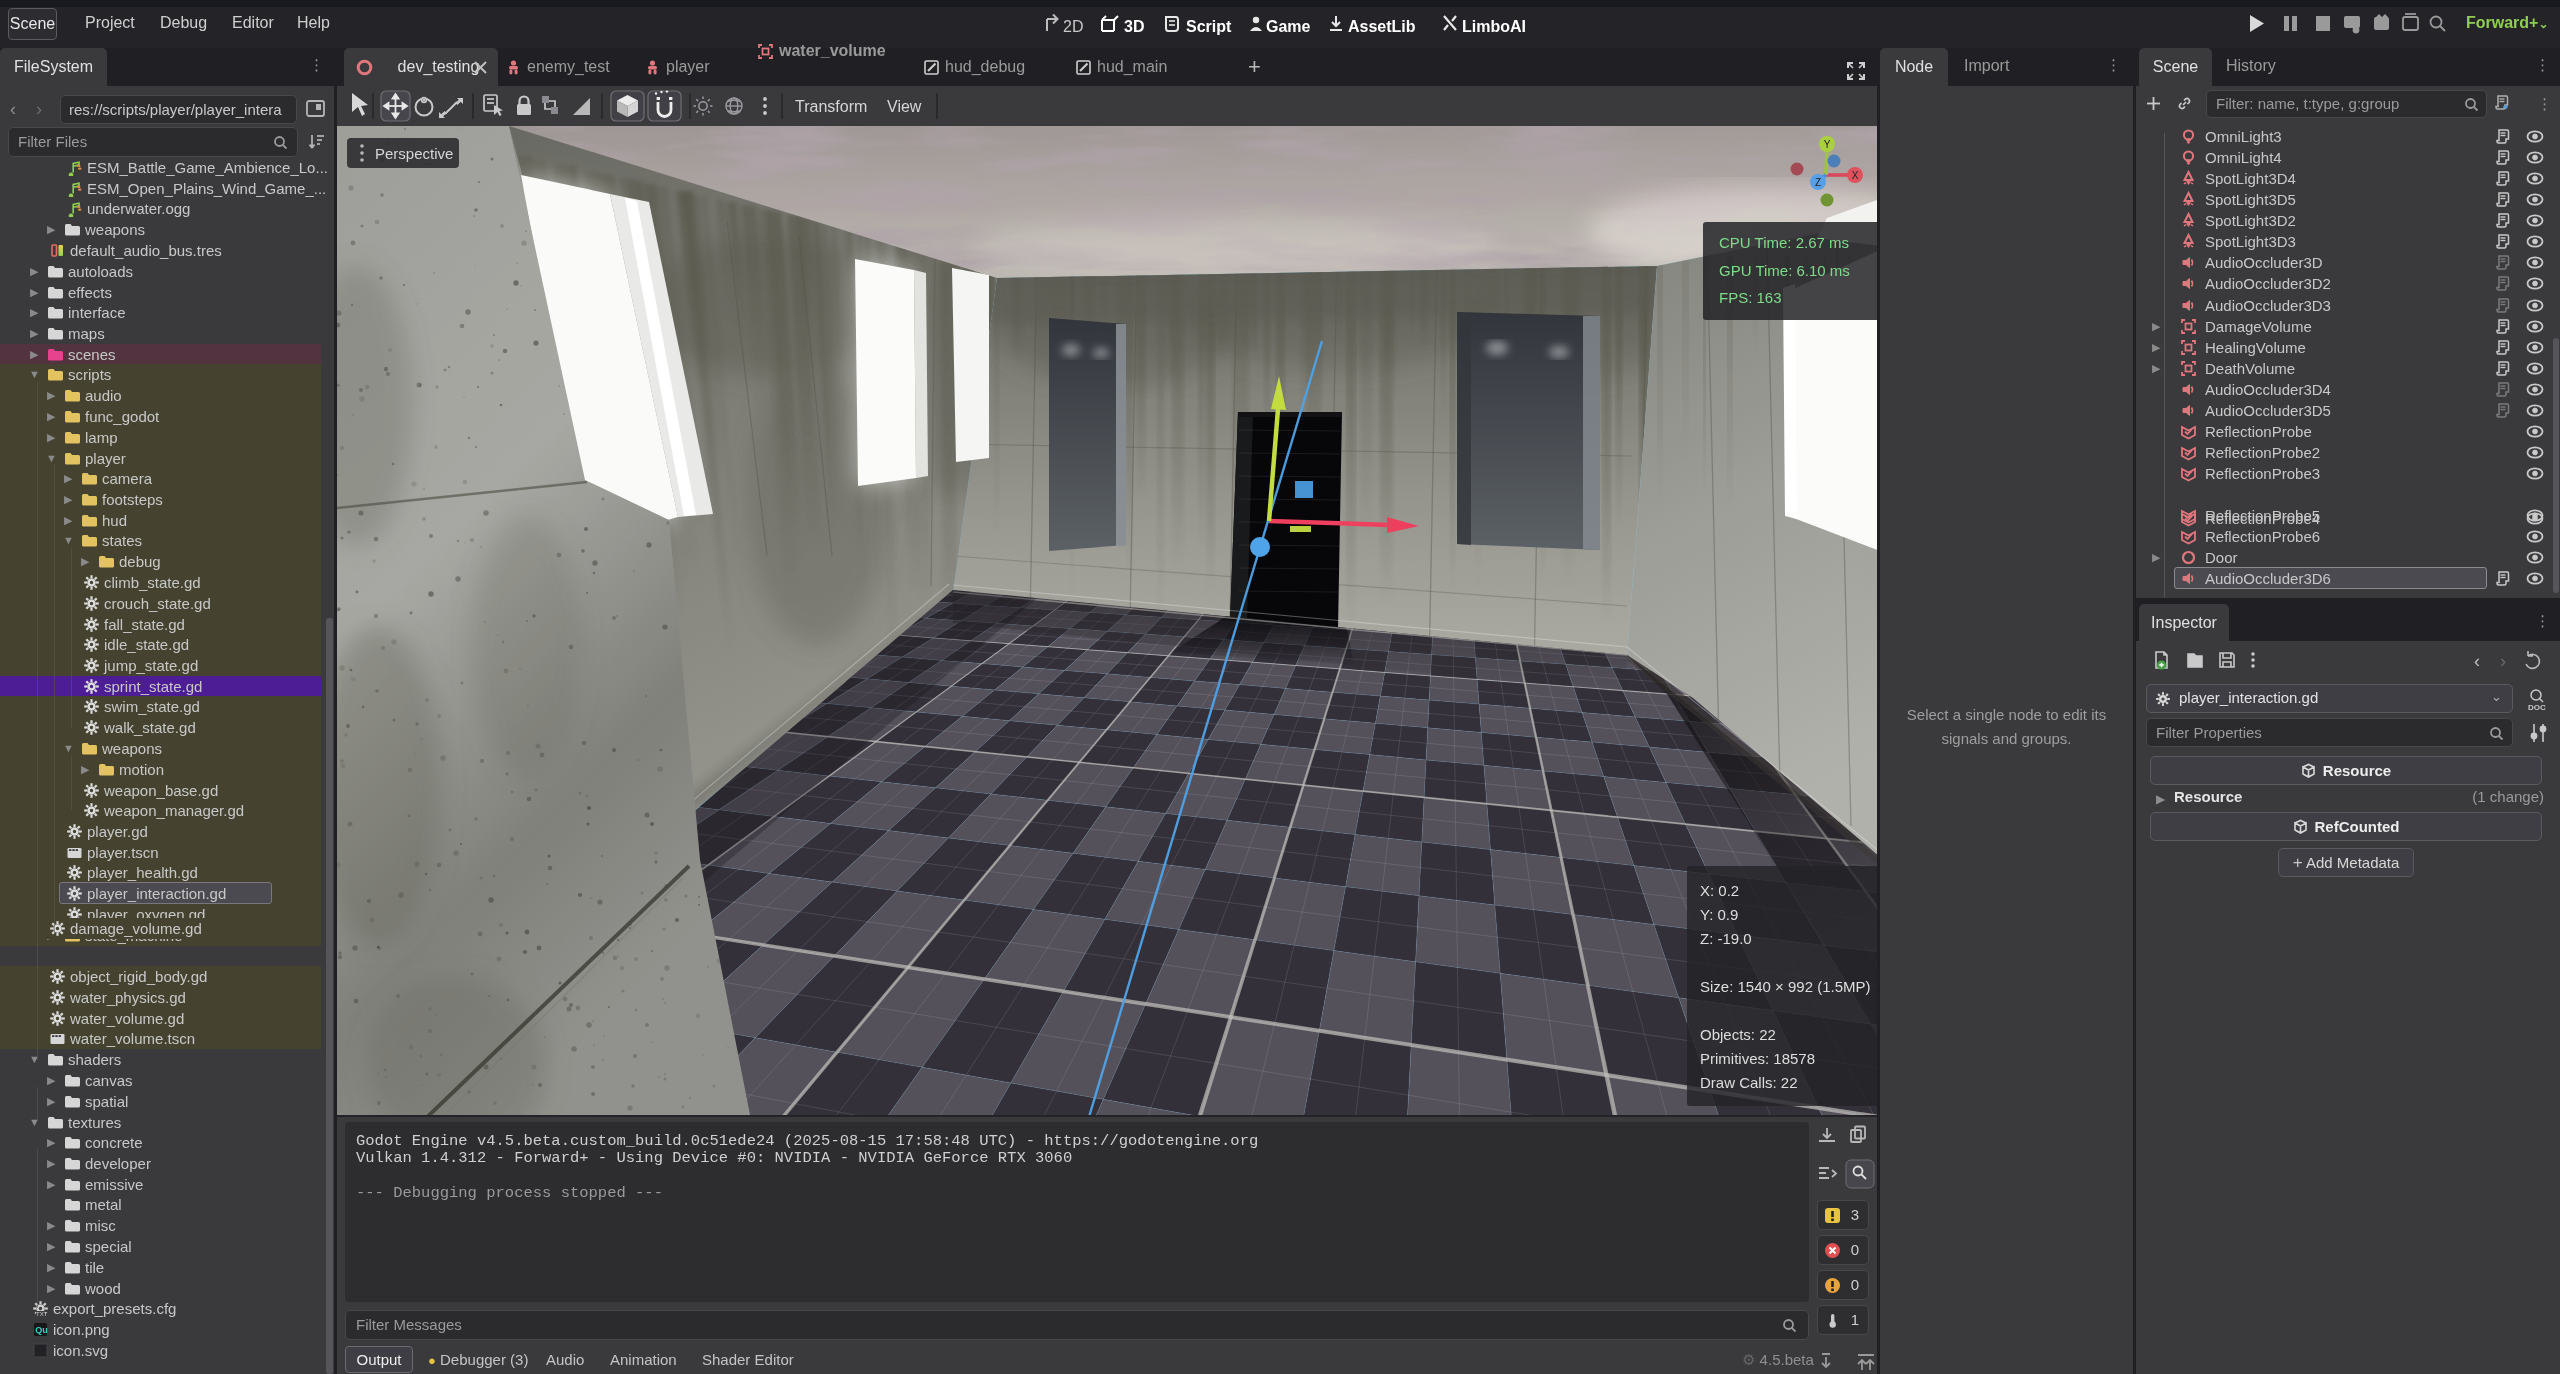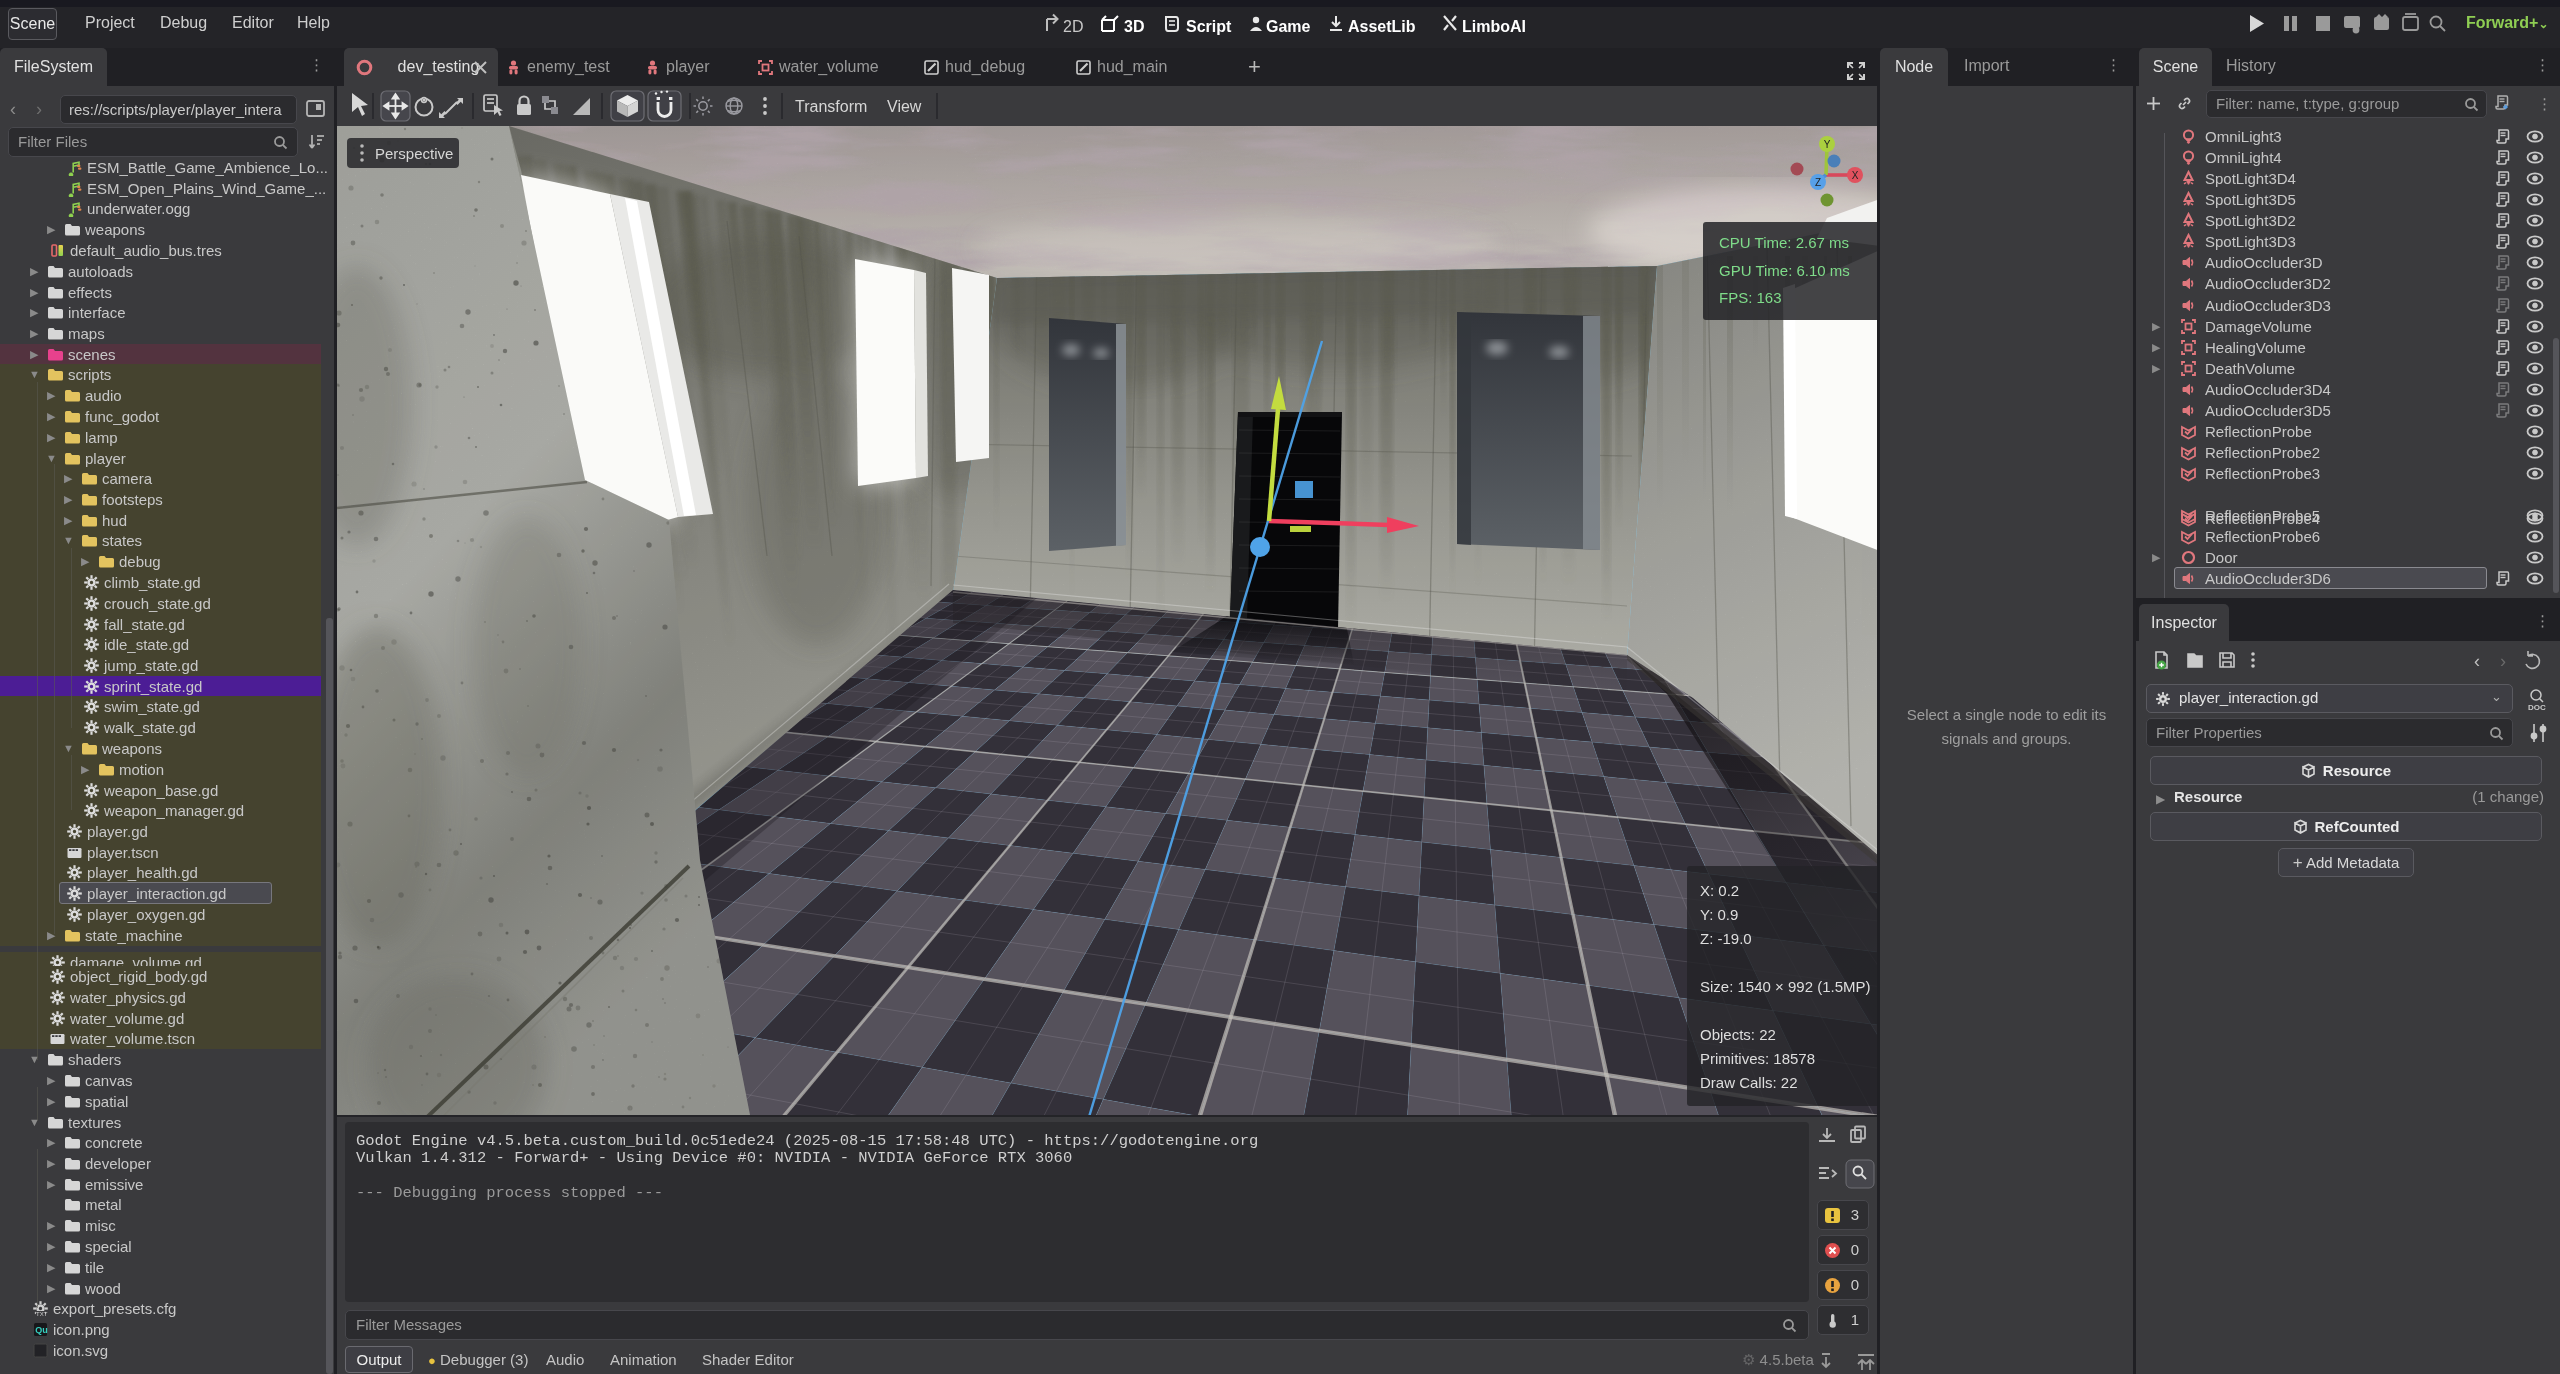--- a/index.html
+++ b/index.html
@@ -463,21 +463,21 @@
         </svg>
         <span class="rowtext" style="left:87px;">player_oxygen.gd</span>
       </div>
       <div class="treerow" style="left:0;top:925px;width:334px;background:#45432f;width:321px;">
         <span class="arr" style="left:47px">▶</span>
         <svg class="ic" style="left:64px" width="17" height="17" fill="#e3c35f">
           <use href="#i-folder"></use>
         </svg>
         <span class="rowtext" style="left:85px;">state_machine</span>
       </div>
-      <div class="treerow" style="left:0;top:952px;width:334px;background:#45432f;width:321px;">
+      <div class="treerow" style="left:0;top:918px;width:334px;background:#45432f;width:321px;">
         <svg class="ic" style="left:49px" width="17" height="17" fill="#dcdcdc" stroke="#dcdcdc">
           <use href="#i-gear"></use>
         </svg>
         <span class="rowtext" style="left:70px;">damage_volume.gd</span>
       </div>
       <div class="treerow" style="left:0;top:966px;width:334px;background:#45432f;width:321px;">
         <svg class="ic" style="left:49px" width="17" height="17" fill="#dcdcdc" stroke="#dcdcdc">
           <use href="#i-gear"></use>
         </svg>
         <span class="rowtext" style="left:70px;">object_rigid_body.gd</span>
@@ -627,21 +627,21 @@
         <rect x="4" y="7" width="9" height="3.4" rx="1.6"></rect>
         <rect x="4.4" y="10.5" width="3" height="5" rx="1.4"></rect>
         <rect x="9.6" y="10.5" width="3" height="5" rx="1.4"></rect>
       </svg><span style="margin-left:30px">enemy_test</span></div>
 <div class="tab inactive" style="left:636px;top:48px;width:107px;text-align:left;"><svg width="17" height="17" style="position:absolute;left:8px;top:11px" fill="#e0777d">
         <circle cx="8.5" cy="4" r="2.6"></circle>
         <rect x="4" y="7" width="9" height="3.4" rx="1.6"></rect>
         <rect x="4.4" y="10.5" width="3" height="5" rx="1.4"></rect>
         <rect x="9.6" y="10.5" width="3" height="5" rx="1.4"></rect>
       </svg><span style="margin-left:30px">player</span></div>
-<div class="tab inactive" style="left:749px;top:48px;width:160px;text-align:left;"><svg width="17" height="17" style="position:absolute;left:8px;top:11px" fill="none" stroke="#e0777d" stroke-width="1.8">
+<div class="tab inactive" style="left:749px;top:32px;width:160px;text-align:left;font-weight:bold;"><svg width="17" height="17" style="position:absolute;left:8px;top:11px" fill="none" stroke="#e0777d" stroke-width="1.8">
         <use href="#i-vol"></use>
       </svg><span style="margin-left:30px">water_volume</span></div>
 <div class="tab inactive" style="left:915px;top:48px;width:146px;text-align:left;"><svg width="17" height="17" style="position:absolute;left:8px;top:11px" fill="none" stroke="#cfcfcf" stroke-width="1.6">
         <rect x="2" y="2" width="13" height="13" rx="1.5"></rect>
         <line x1="12.5" y1="4.5" x2="5" y2="12" stroke-width="2.2"></line>
       </svg><span style="margin-left:30px">hud_debug</span></div>
 <div class="tab inactive" style="left:1067px;top:48px;width:140px;text-align:left;"><svg width="17" height="17" style="position:absolute;left:8px;top:11px" fill="none" stroke="#cfcfcf" stroke-width="1.6">
         <rect x="2" y="2" width="13" height="13" rx="1.5"></rect>
         <line x1="12.5" y1="4.5" x2="5" y2="12" stroke-width="2.2"></line>
       </svg><span style="margin-left:30px">hud_main</span></div>

